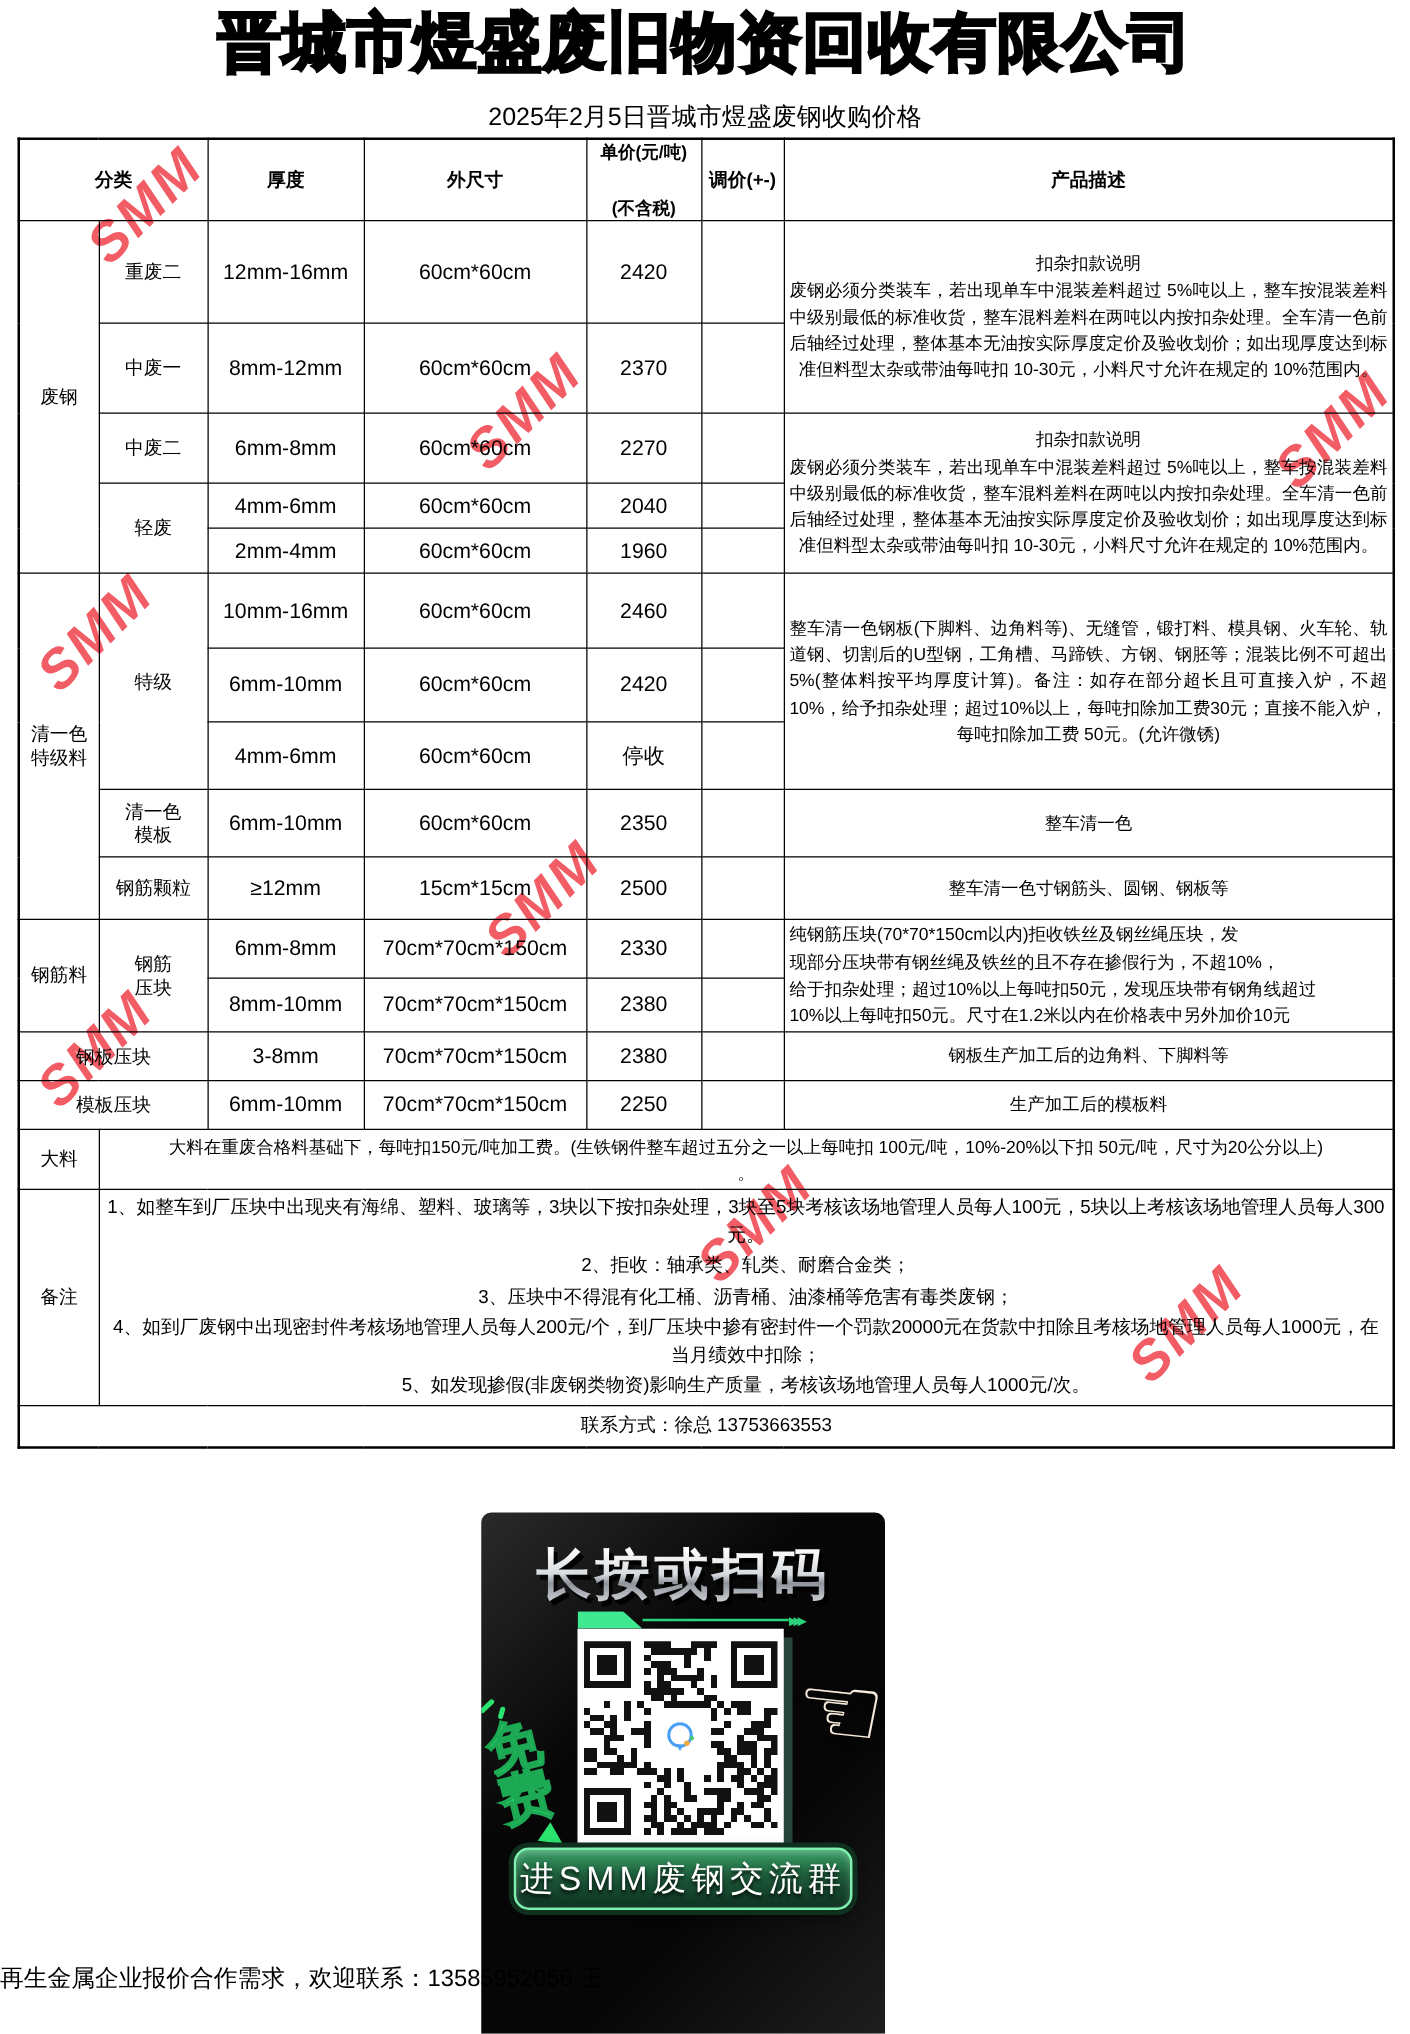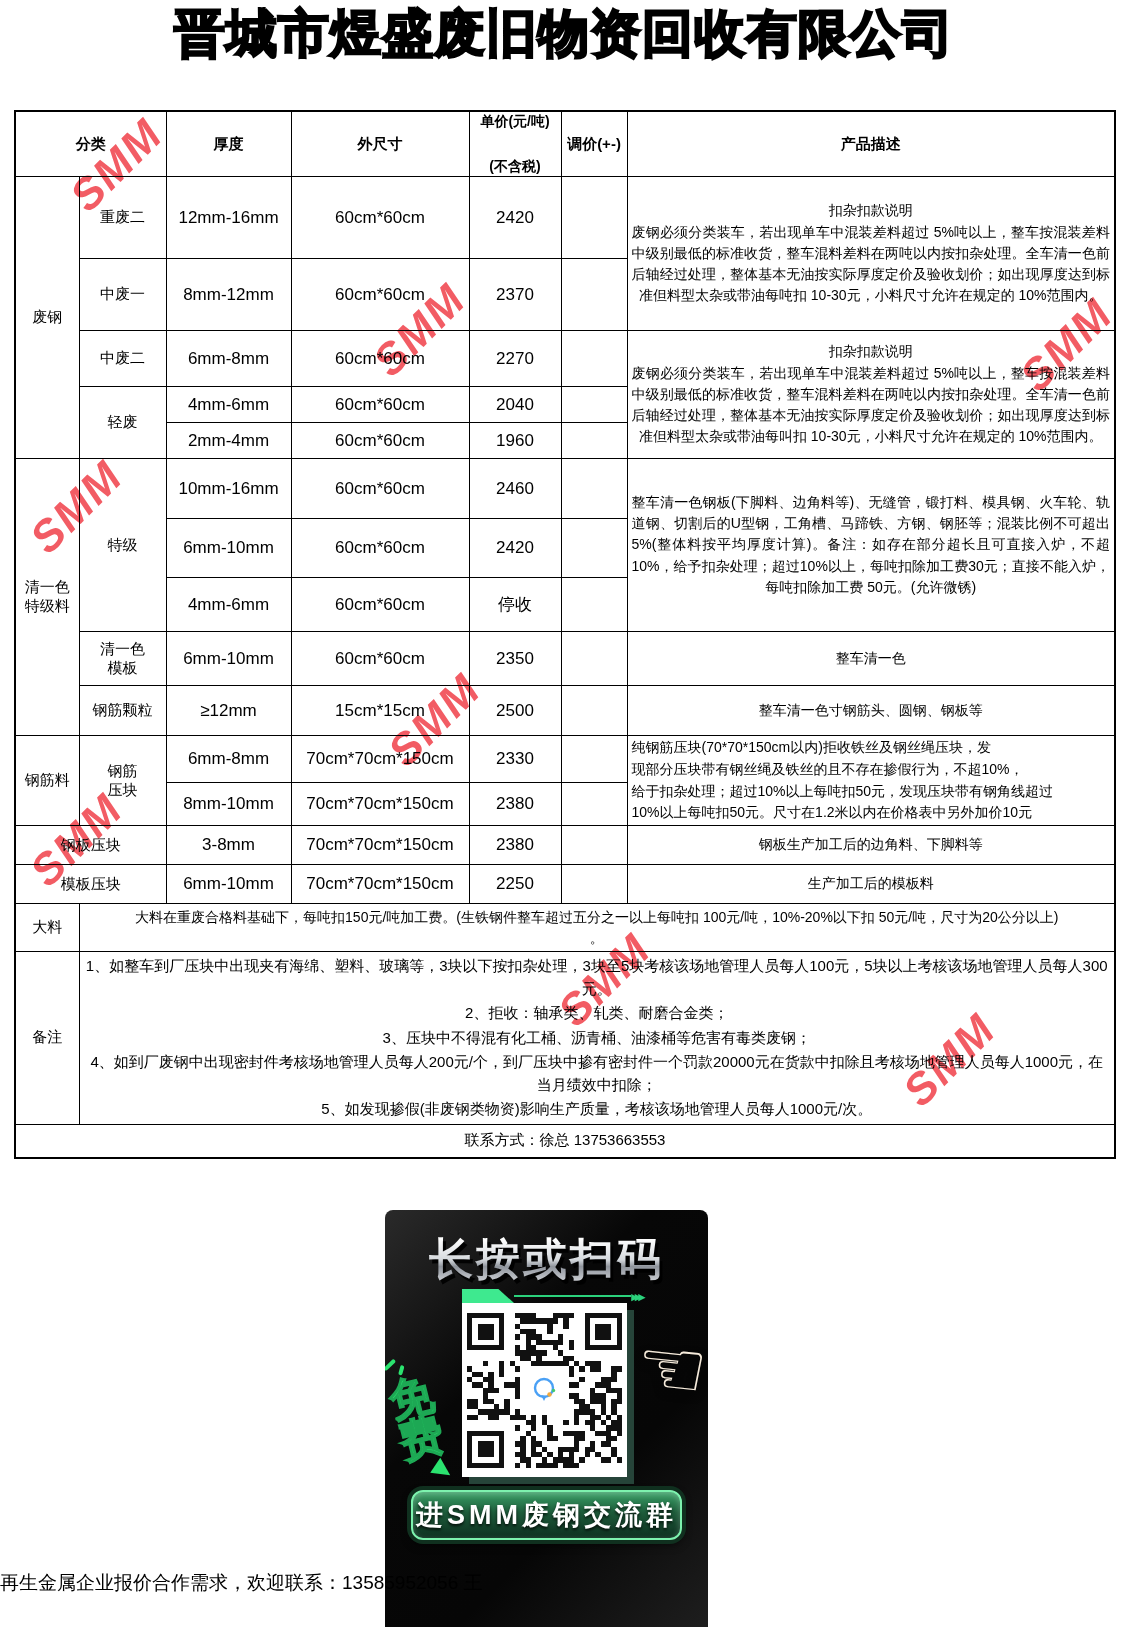--- a/index.html
+++ b/index.html
@@ -51,43 +51,44 @@
   .free{position:absolute;left:10px;top:148px;transform:rotate(-14deg);text-align:center;
         color:#2be36f;font-weight:900;font-size:44px;line-height:.95;-webkit-text-stroke:1.5px #1da854;}
   .free .tick{width:14px;height:4px;background:#2be36f;border-radius:2px;margin:0 0 4px 2px;
               transform:rotate(-30deg);}
   .free .tick2{width:10px;height:4px;background:#2be36f;border-radius:2px;margin:0 0 6px 14px;
               transform:rotate(-60deg);}
   .free .arr{width:0;height:0;border-left:18px solid #2be36f;border-top:9px solid transparent;
              border-bottom:9px solid transparent;transform:rotate(48deg);margin:6px 0 0 26px;}
   .hand{position:absolute;right:0px;top:112px;font-size:80px;color:#f7ecdc;transform:rotate(6deg);
         text-shadow:0 4px 8px rgba(0,0,0,.55);font-family:"DejaVu Sans",sans-serif;}
-  .joinbtn{position:absolute;left:26px;top:280px;width:267px;height:46px;border-radius:12px;
+  .joinbtn{position:absolute;left:26px;top:268px;width:267px;height:46px;border-radius:12px;
            background:linear-gradient(180deg,#39a066 0%,#1d5b3a 45%,#0d3020 100%);
            border:2px solid #7df2ae;box-shadow:0 0 0 4px #10301f,0 4px 10px rgba(0,0,0,.7),inset 0 2px 6px rgba(255,255,255,.25);
            display:flex;align-items:center;justify-content:center;
-           color:#fff;font-size:27px;font-weight:bold;letter-spacing:4px;
+           color:#fff;font-size:27px;font-weight:normal;letter-spacing:4px;
            text-shadow:0 2px 3px rgba(0,0,0,.8);}
   .footer{position:absolute;top:1570px;left:0;width:100%;font-size:19px;z-index:2;}
 </style>
 </head>
 <body>
 
 <div class="sheet">
 
   <div class="wm" style="left:62px;top:140px;">SMM</div>
   <div class="wm" style="left:365px;top:305px;">SMM</div>
   <div class="wm" style="left:1012px;top:320px;">SMM</div>
   <div class="wm" style="left:22px;top:482px;">SMM</div>
   <div class="wm" style="left:380px;top:695px;">SMM</div>
   <div class="wm" style="left:22px;top:815px;">SMM</div>
   <div class="wm" style="left:550px;top:955px;">SMM</div>
   <div class="wm" style="left:895px;top:1035px;">SMM</div>
 
   <div class="title">晋城市煜盛废旧物资回收有限公司</div>
+  <div class="subtitle">2025年2月5日晋城市煜盛废钢收购价格</div>
 
   <table class="price">
     <colgroup>
       <col style="width:64px">
         <col style="width:87px">
         <col style="width:125px">
       <col style="width:178px">
         <col style="width:92px">
         <col style="width:66px">
         <col style="width:488px">

